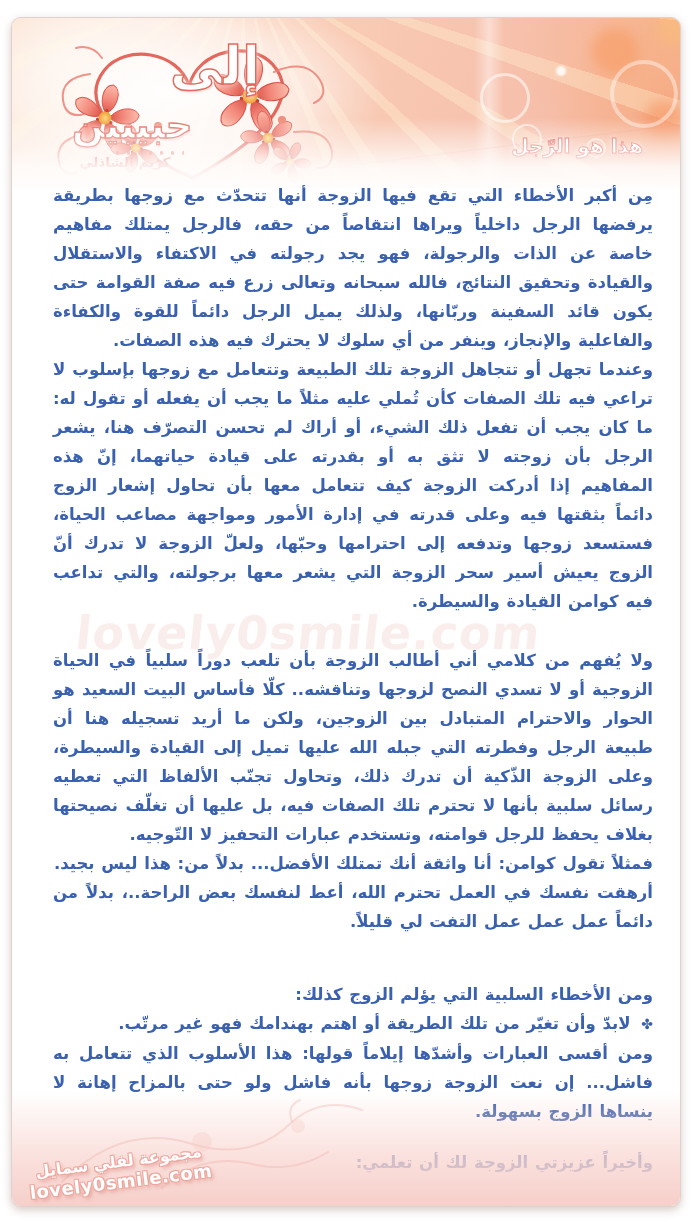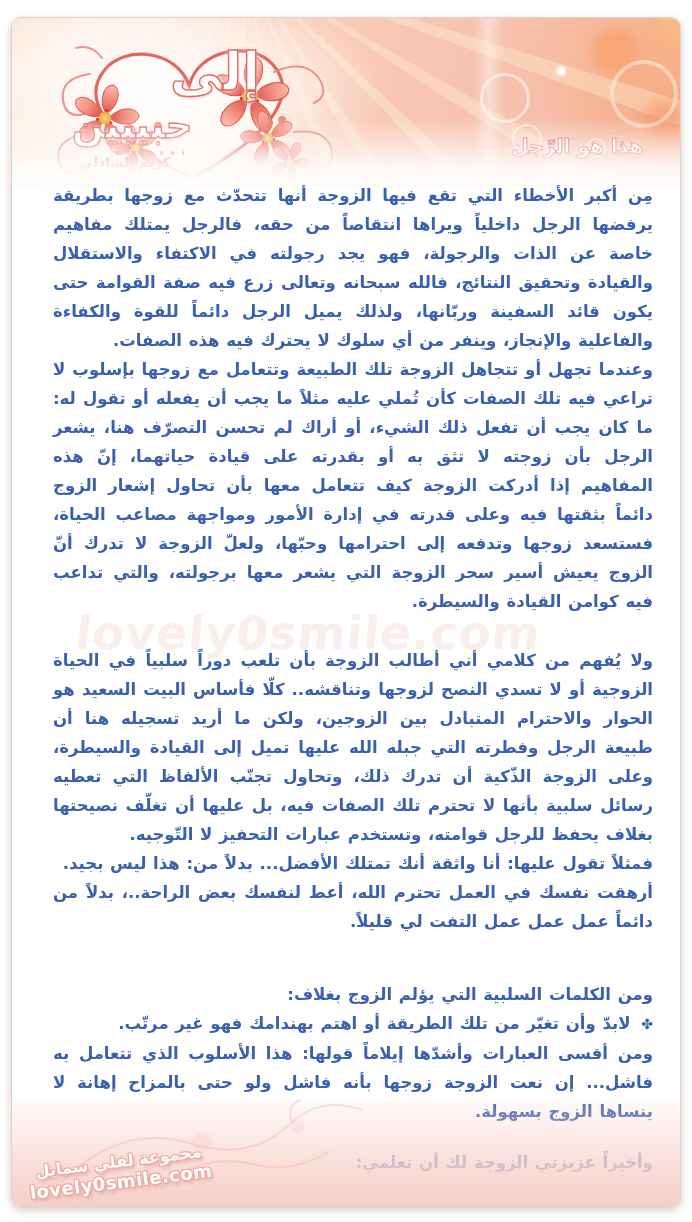--- a/index.html
+++ b/index.html
@@ -48,21 +48,21 @@
   .b2{left:632px;top:82px;width:40px;height:40px;background:rgba(246,140,88,.5);}
   .b3{left:645px;top:-8px;width:36px;height:36px;background:rgba(250,190,120,.55);}
   .b4{left:544px;top:48px;width:10px;height:10px;background:rgba(255,255,255,.85);filter:blur(1px);}
   .glow{
     position:absolute;left:-20px;top:-14px;width:390px;height:195px;pointer-events:none;
     background:radial-gradient(ellipse at 45% 45%, rgba(255,255,255,.95) 0%, rgba(255,255,255,.55) 45%, rgba(255,255,255,0) 72%);
   }
   
   .logo-svg{position:absolute;left:30px;top:18px;}
   .logo-word1{
-    position:absolute;left:158px;top:24px;font-size:52px;font-weight:bold;color:#fff;
+    position:absolute;left:158px;top:18px;font-size:52px;font-weight:bold;color:#fff;
     -webkit-text-stroke:1.4px #e4685c;
     text-shadow:0 0 6px rgba(255,255,255,.9),1px 2px 2px rgba(228,104,92,.3);
   }
   .logo-word2{
     position:absolute;left:60px;top:86px;font-size:37px;font-weight:bold;color:#fff;
     -webkit-text-stroke:1.3px #e4685c;
     text-shadow:0 0 6px rgba(255,255,255,.9),1px 2px 2px rgba(228,104,92,.3);
   }
   .logo-dots{
     position:absolute;left:100px;top:131px;width:72px;height:8px;
@@ -192,24 +192,24 @@
     <div class="header-fade"></div>
   </div>
 
   <div class="wm-faint">lovely0smile.com</div>
 
   <div class="content">
     <p class="t">مِن أكبر الأخطاء التي تقع فيها الزوجة أنها تتحدّث مع زوجها بطريقة يرفضها الرجل داخلياً ويراها انتقاصاً من حقه، فالرجل يمتلك مفاهيم خاصة عن الذات والرجولة، فهو يجد رجولته في الاكتفاء والاستقلال والقيادة وتحقيق النتائج، فالله سبحانه وتعالى زرع فيه صفة القوامة حتى يكون قائد السفينة وربّانها، ولذلك يميل الرجل دائماً للقوة والكفاءة والفاعلية والإنجاز، وينفر من أي سلوك لا يحترك فيه هذه الصفات.</p>
     <p class="t">وعندما تجهل أو تتجاهل الزوجة تلك الطبيعة وتتعامل مع زوجها بإسلوب لا تراعي فيه تلك الصفات كأن تُملي عليه مثلاً ما يجب أن يفعله أو تقول له: ما كان يجب أن تفعل ذلك الشيء، أو أراك لم تحسن التصرّف هنا، يشعر الرجل بأن زوجته لا تثق به أو بقدرته على قيادة حياتهما، إنّ هذه المفاهيم إذا أدركت الزوجة كيف تتعامل معها بأن تحاول إشعار الزوج دائماً بثقتها فيه وعلى قدرته في إدارة الأمور ومواجهة مصاعب الحياة، فستسعد زوجها وتدفعه إلى احترامها وحبّها، ولعلّ الزوجة لا تدرك أنّ الزوج يعيش أسير سحر الزوجة التي يشعر معها برجولته، والتي تداعب فيه كوامن القيادة والسيطرة.</p>
     <div class="sp30"></div>
     <p class="t">ولا يُفهم من كلامي أني أطالب الزوجة بأن تلعب دوراً سلبياً في الحياة الزوجية أو لا تسدي النصح لزوجها وتناقشه.. كلّا فأساس البيت السعيد هو الحوار والاحترام المتبادل بين الزوجين، ولكن ما أريد تسجيله هنا أن طبيعة الرجل وفطرته التي جبله الله عليها تميل إلى القيادة والسيطرة، وعلى الزوجة الذّكية أن تدرك ذلك، وتحاول تجنّب الألفاظ التي تعطيه رسائل سلبية بأنها لا تحترم تلك الصفات فيه، بل عليها أن تغلّف نصيحتها بغلاف يحفظ للرجل قوامته، وتستخدم عبارات التحفيز لا التّوجيه.</p>
-    <p class="t">فمثلاً تقول عليها: أنا واثقة أنك تمتلك الأفضل... بدلاً من: هذا ليس بجيد.</p>
+    <p class="t">فمثلاً تقول كوامن: أنا واثقة أنك تمتلك الأفضل... بدلاً من: هذا ليس بجيد.</p>
     <p class="t">أرهقت نفسك في العمل تحترم الله، أعط لنفسك بعض الراحة..، بدلاً من دائماً عمل عمل عمل التفت لي قليلاً.</p>
     <div class="sp46"></div>
-    <p class="t">ومن الكلمات السلبية التي يؤلم الزوج بغلاف:</p>
+    <p class="t">ومن الأخطاء السلبية التي يؤلم الزوج كذلك:</p>
     <p class="t">
       <span class="bul">✤</span>
       <span>لابدّ وأن تغيّر من تلك الطريقة أو اهتم بهندامك فهو غير مرتّب.</span>
     </p>
     <p class="t">ومن أقسى العبارات وأشدّها إيلاماً قولها: هذا الأسلوب الذي تتعامل به فاشل... إن نعت الزوجة زوجها بأنه فاشل ولو حتى بالمزاح إهانة لا ينساها الزوج بسهولة.</p>
     <div class="sp24"></div>
     <p class="t">وأخيراً عزيزتي الزوجة لك أن تعلمي:</p>
 
   </div>
 

